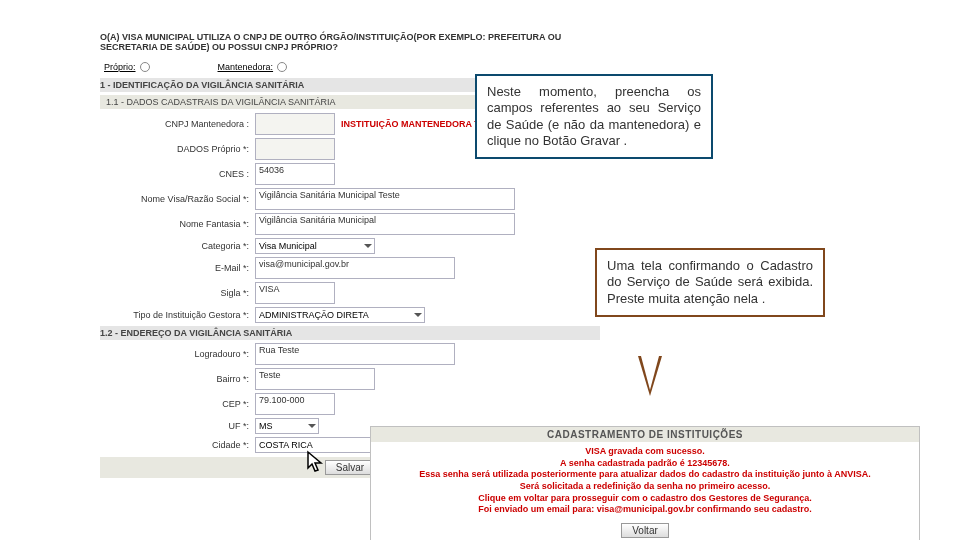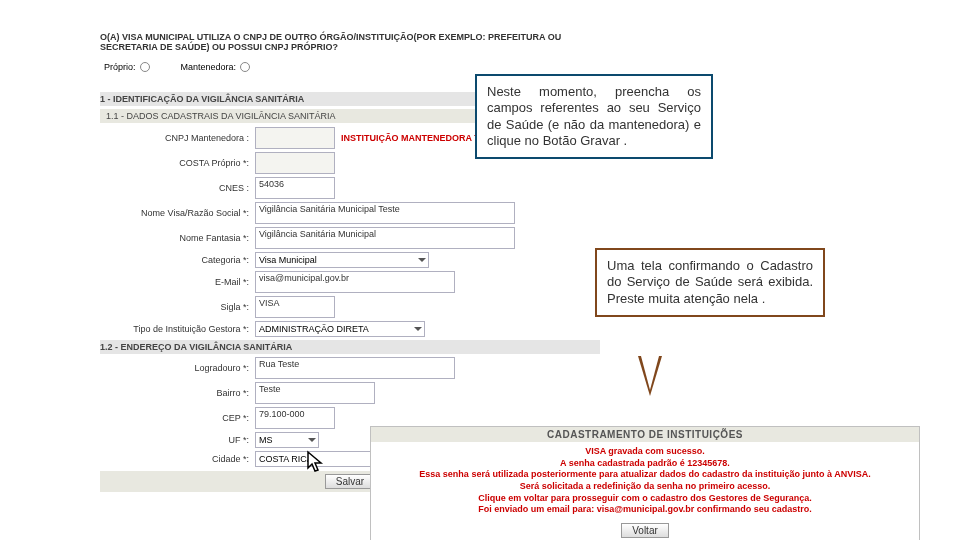--- a/index.html
+++ b/index.html
@@ -21,24 +21,25 @@
     width: 500px;
   }
   .q-line {
     font-size: 9px;
     font-weight: bold;
     color: #333;
     margin-bottom: 10px;
   }
   .radio-row {
     display: flex;
-    gap: 31px;
-    font-size: 9px;
-    margin-bottom: 20px;
+    gap: 68px;
+    font-size: 9px;
+    margin-bottom: 6px;
     padding-left: 4px;
+    text-decoration: underline;
   }
   .radio-item { display: flex; align-items: center; gap: 4px; }
   .radio-dot {
     width: 10px; height: 10px; border: 1px solid #888; border-radius: 50%; display: inline-block;
   }
   .band {
     background: #e5e5e5;
     padding: 2px 0;
     font-size: 9px;
     font-weight: bold;
@@ -219,38 +220,38 @@
 
   <div class="band">1 - IDENTIFICAÇÃO DA VIGILÂNCIA SANITÁRIA</div>
   <div class="band2">1.1 - DADOS CADASTRAIS DA VIGILÂNCIA SANITÁRIA</div>
 
   <div class="field-row">
     <div class="field-label">CNPJ Mantenedora :</div>
     <div class="txt ro sm"></div>
     <span class="red-note">INSTITUIÇÃO MANTENEDORA TESTE</span>
   </div>
   <div class="field-row">
-    <div class="field-label">COSTA Próprio *:</div>
+    <div class="field-label">DADOS Próprio *:</div>
     <div class="txt ro sm"></div>
   </div>
   <div class="field-row">
     <div class="field-label">CNES :</div>
     <div class="txt sm">54036</div>
   </div>
   <div class="field-row">
     <div class="field-label">Nome Visa/Razão Social *:</div>
     <div class="txt xlg">Vigilância Sanitária Municipal Teste</div>
   </div>
   <div class="field-row">
     <div class="field-label">Nome Fantasia *:</div>
     <div class="txt xlg">Vigilância Sanitária Municipal</div>
   </div>
   <div class="field-row">
     <div class="field-label">Categoria *:</div>
-    <div class="sel" style="width:174px">
+    <div class="sel" style="width:120px">
         <span>Visa Municipal</span>
       </div>
   </div>
   <div class="field-row">
     <div class="field-label">E-Mail *:</div>
     <div class="txt lg">visa@municipal.gov.br</div>
   </div>
   <div class="field-row">
     <div class="field-label">Sigla *:</div>
     <div class="txt sm">VISA</div>

